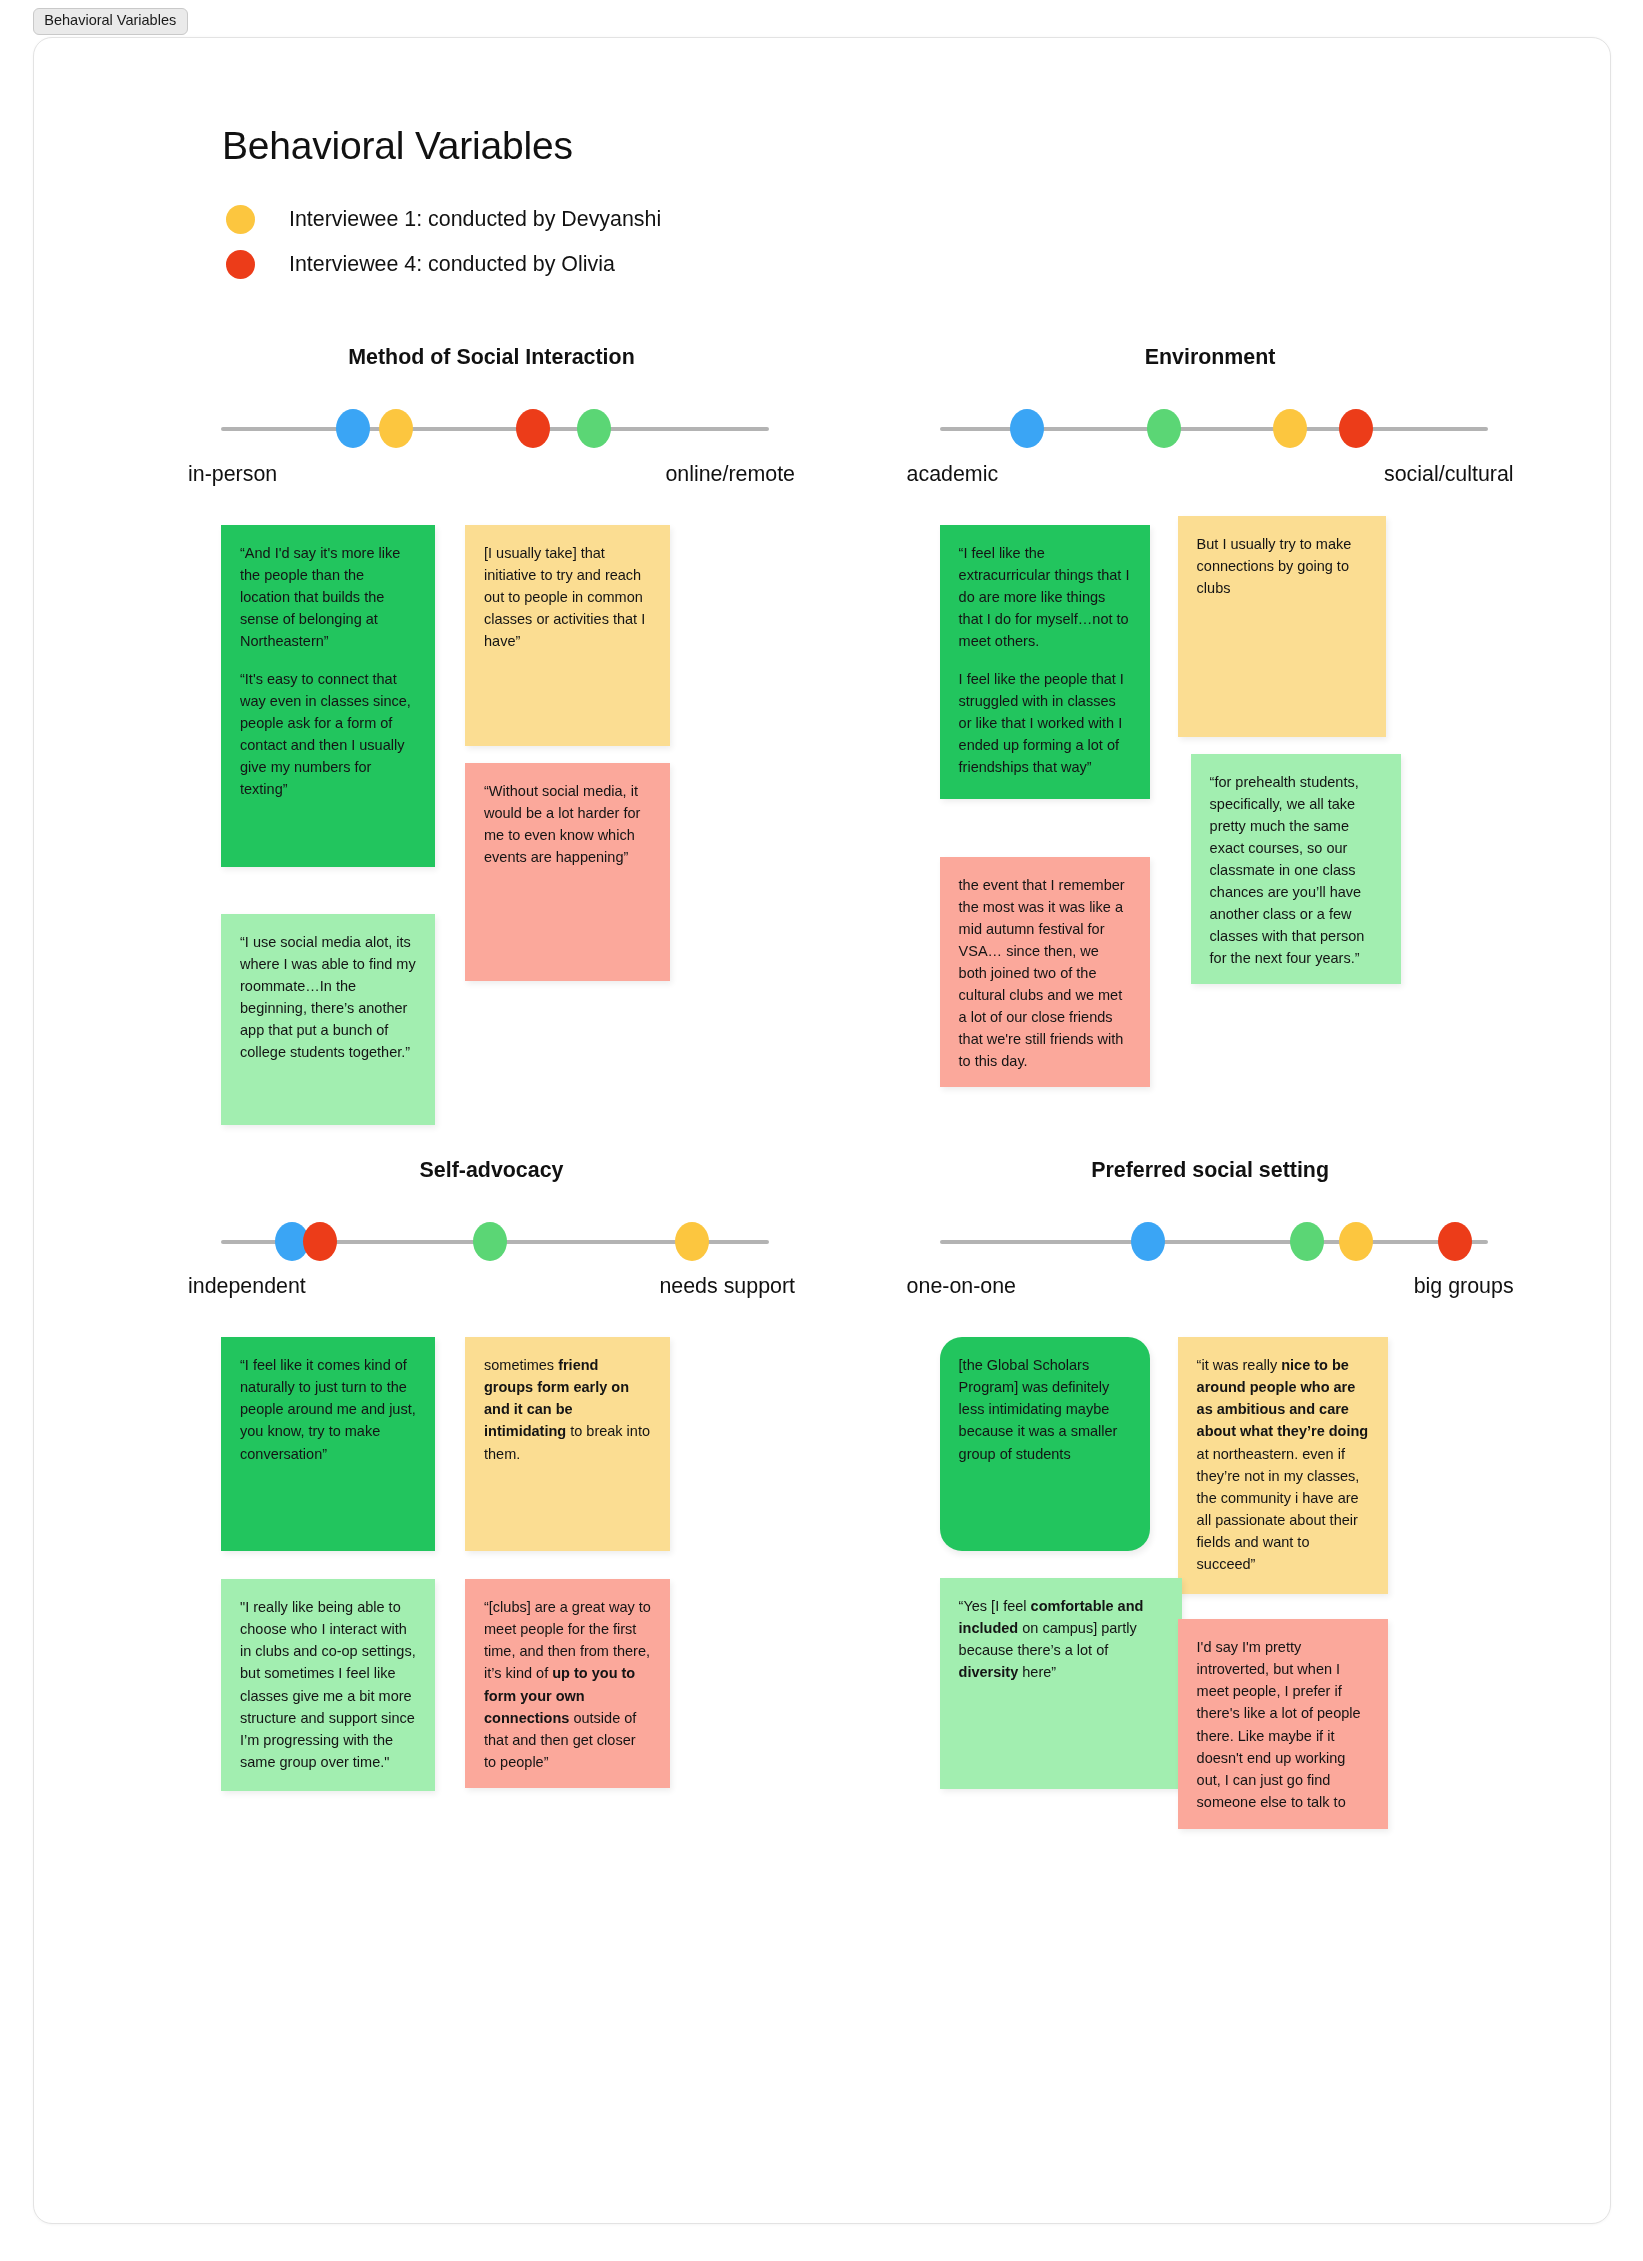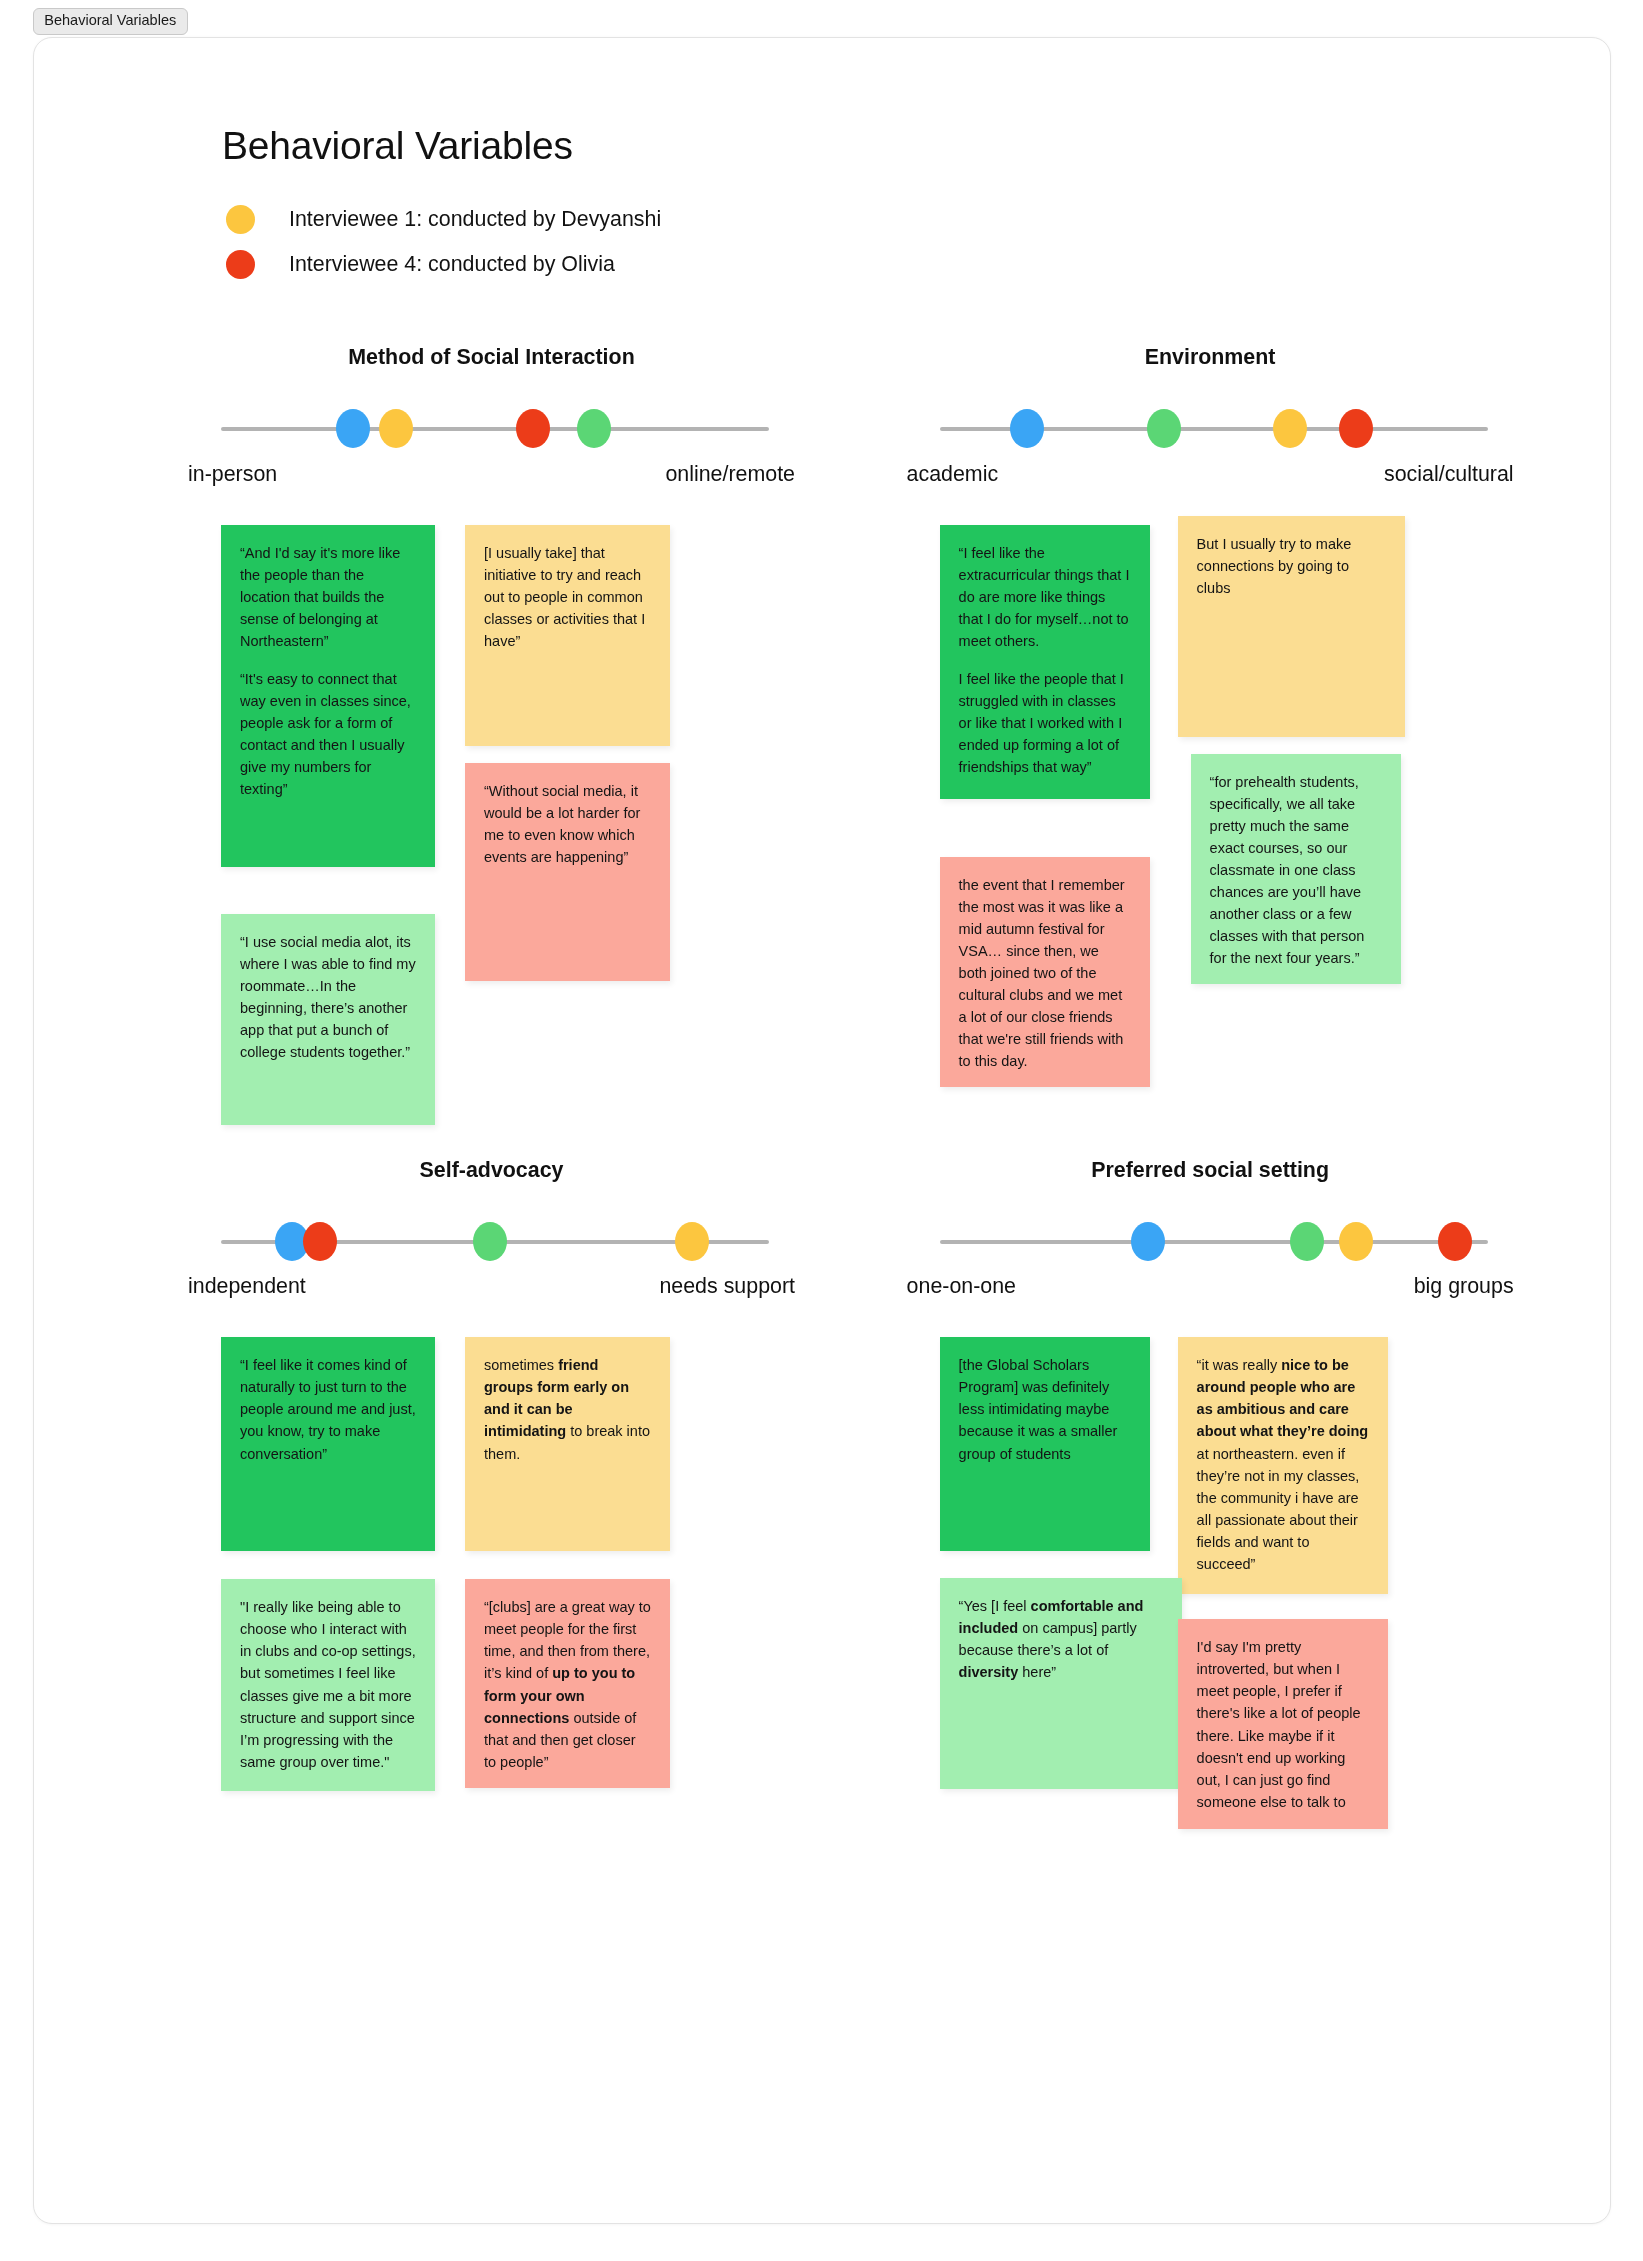--- a/index.html
+++ b/index.html
@@ -209,21 +209,21 @@
           </div>
           <div class="scale-ends">
             <span class="lo">academic</span>
             <span class="hi">social/cultural</span>
           </div>
           <div class="notes">
             <div class="note c-blue" style="left: 0px; top: 0px; width: 210px; min-height: 274px;">
               <p><span>“I feel like the extracurricular things that I do are more like things that I do for myself…not to meet others.</span></p>
               <p><span>I feel like the people that I struggled with in classes or like that I worked with I ended up forming a lot of friendships that way”</span></p>
             </div>
-            <div class="note c-yellow" style="left: 238px; top: -8.6px; width: 227px; min-height: 221px;">
+            <div class="note c-yellow" style="left: 238px; top: -8.6px; width: 208px; min-height: 221px;">
               <p><span>But I usually try to make connections by going to clubs</span></p>
             </div>
             <div class="note c-green" style="left: 251px; top: 229px; width: 210px; min-height: 187px;">
               <p><span>“for prehealth students, specifically, we all take pretty much the same exact courses, so our classmate in one class chances are you’ll have another class or a few classes with that person for the next four years.”</span></p>
             </div>
             <div class="note c-red" style="left: 0px; top: 332px; width: 210px; min-height: 224px;">
               <p><span>the event that I remember the most was it was like a mid autumn festival for VSA… since then, we both joined two of the cultural clubs and we met a lot of our close friends that we're still friends with to this day.</span></p>
             </div>
           </div>
         </div>
@@ -262,21 +262,21 @@
             <div class="scale-dot" style="background: rgb(58, 165, 245); left: 38%;"></div>
             <div class="scale-dot" style="background: rgb(91, 214, 117); left: 67%;"></div>
             <div class="scale-dot" style="background: rgb(252, 198, 63); left: 76%;"></div>
             <div class="scale-dot" style="background: rgb(236, 60, 25); left: 94%;"></div>
           </div>
           <div class="scale-ends">
             <span class="lo">one-on-one</span>
             <span class="hi">big groups</span>
           </div>
           <div class="notes">
-            <div class="note c-blue" style="left: 0px; top: 0px; width: 210px; min-height: 214px;">
+            <div class="note c-blue" style="left: 0px; top: 0px; width: 210px; min-height: 214px; border-radius: 22px;">
               <p><span>[the Global Scholars Program] was definitely less intimidating maybe because it was a smaller group of students</span></p>
             </div>
             <div class="note c-yellow" style="left: 238px; top: 0px; width: 210px; min-height: 257px;">
               <p><span>“it was really </span><b>nice to be around people who are as ambitious and care about what they’re doing</b><span> at northeastern. even if they’re not in my classes, the community i have are all passionate about their fields and want to succeed”</span></p>
             </div>
             <div class="note c-green" style="left: 0px; top: 241px; width: 242px; min-height: 211px;">
               <p><span>“Yes [I feel </span><b>comfortable and included</b><span> on campus] partly because there’s a lot of </span><b>diversity</b><span> here”</span></p>
             </div>
             <div class="note c-red" style="left: 238px; top: 282px; width: 210px; min-height: 210px;">
               <p><span>I'd say I'm pretty introverted, but when I meet people, I prefer if there's like a lot of people there. Like maybe if it doesn't end up working out, I can just go find someone else to talk to</span></p>

